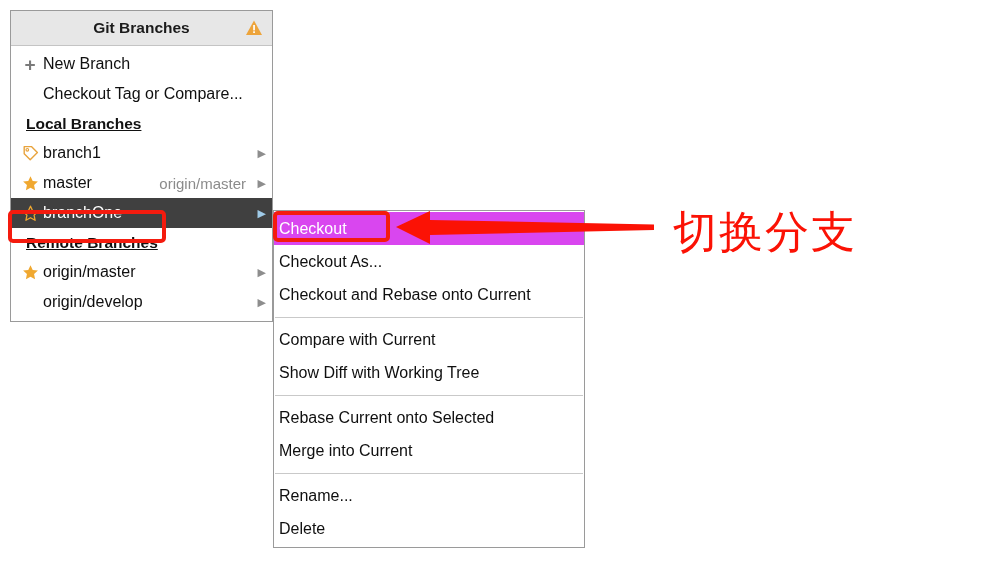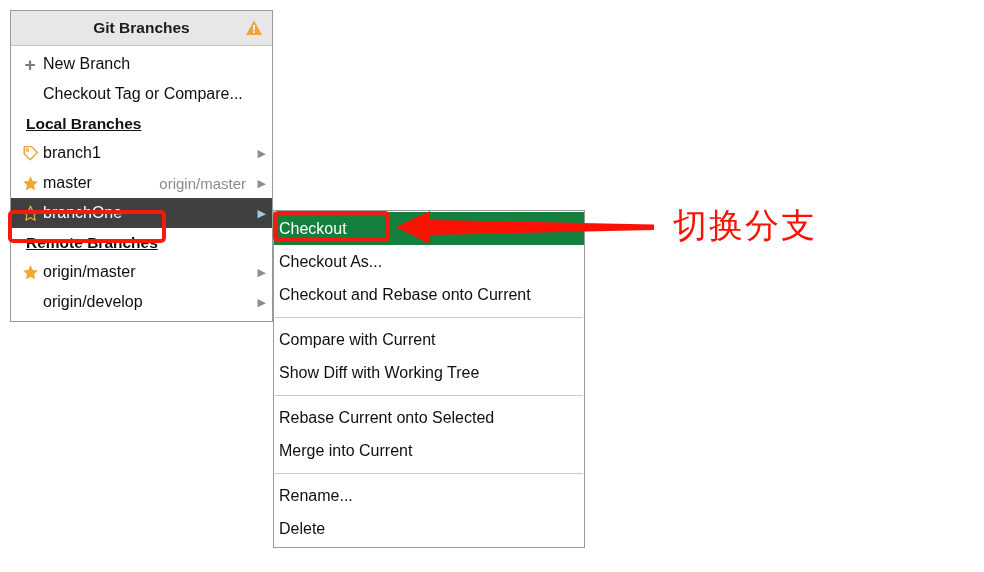--- a/index.html
+++ b/index.html
@@ -132,21 +132,21 @@
     height: 33px;
     display: flex;
     align-items: center;
     padding-left: 5px;
     font-size: 16px;
     color: #0f0f0f;
     white-space: nowrap;
     box-sizing: border-box;
   }
   .menu-item.highlight {
-    background: #15803d;
+    background: #d946ef;
     color: #ffffff;
   }
   .menu-sep {
     height: 1px;
     background: #c9c9c9;
     margin: 4px 1px;
   }
   .menu-group { padding: 1px 0 2px 0; }
 
   
@@ -174,21 +174,21 @@
     left: 396px;
     top: 206px;
     width: 258px;
     height: 42px;
     pointer-events: none;
   }
   #annot-text {
     position: absolute;
     left: 673px;
     top: 203px;
-    font-size: 34px;
+    font-size: 44px;
     color: #fb1205;
     font-family: "DejaVu Sans", "Liberation Sans", sans-serif;
     letter-spacing: 2px;
     white-space: nowrap;
   }
 </style>
 </head>
 <body>
 
 <div id="branch-panel">

